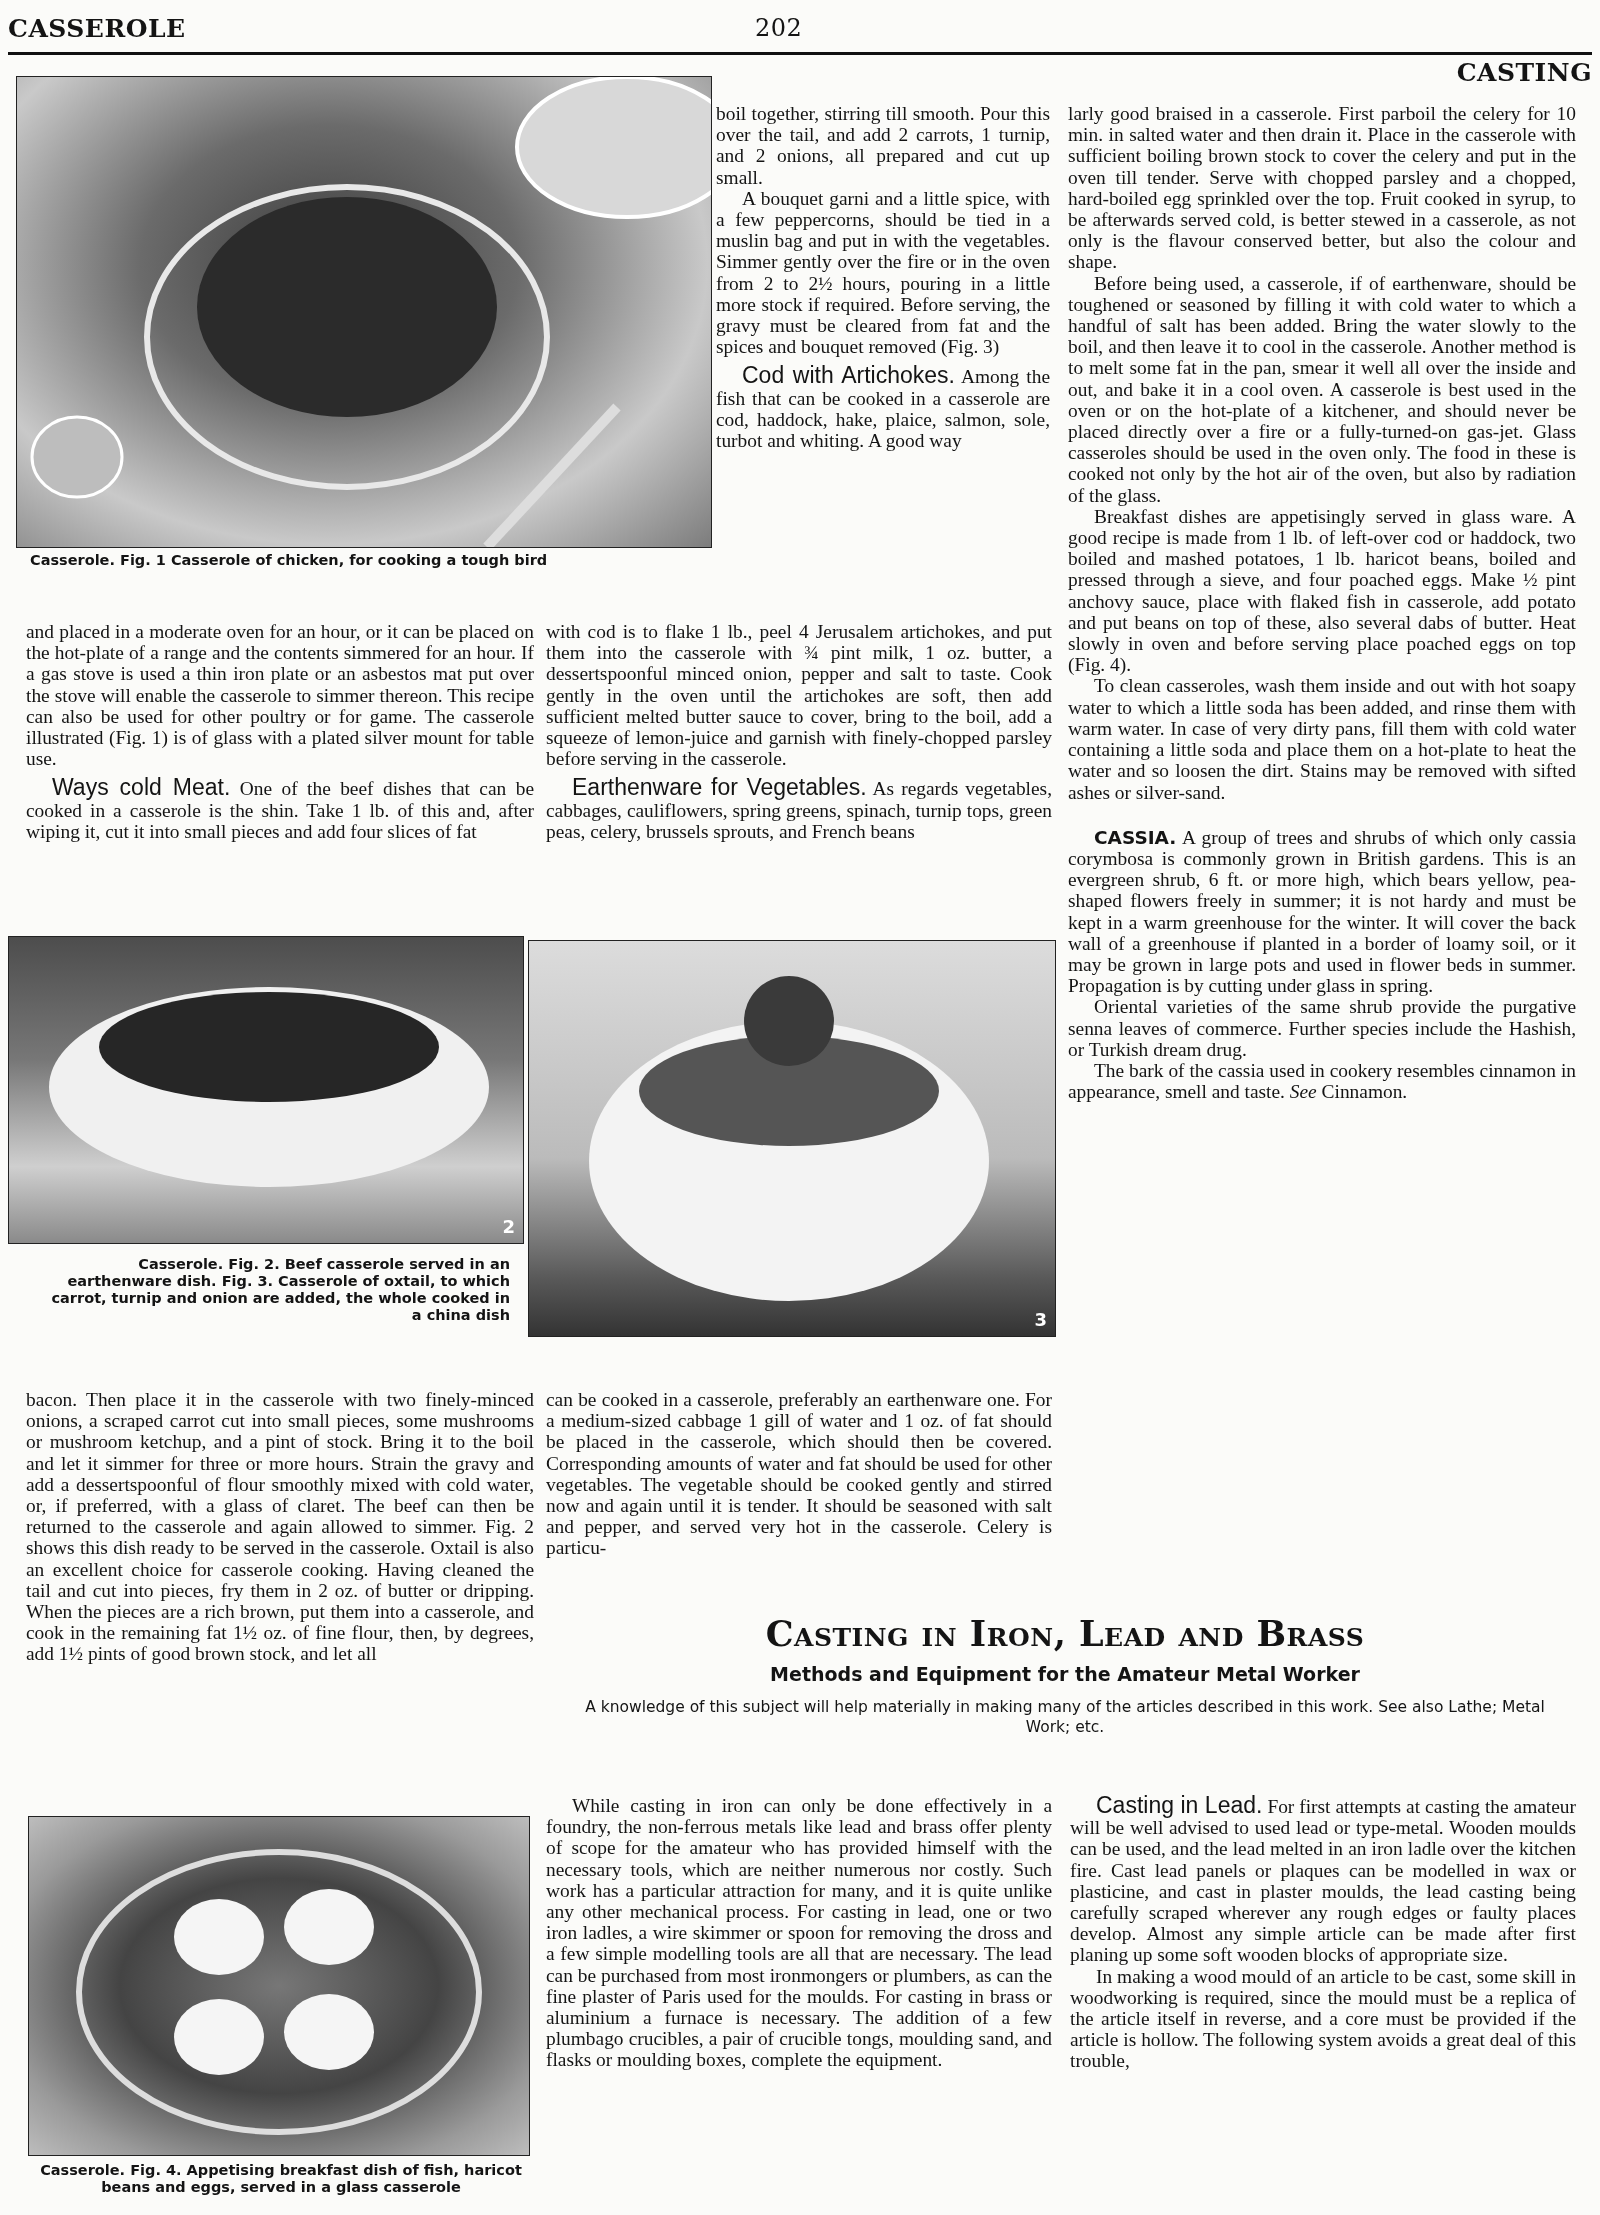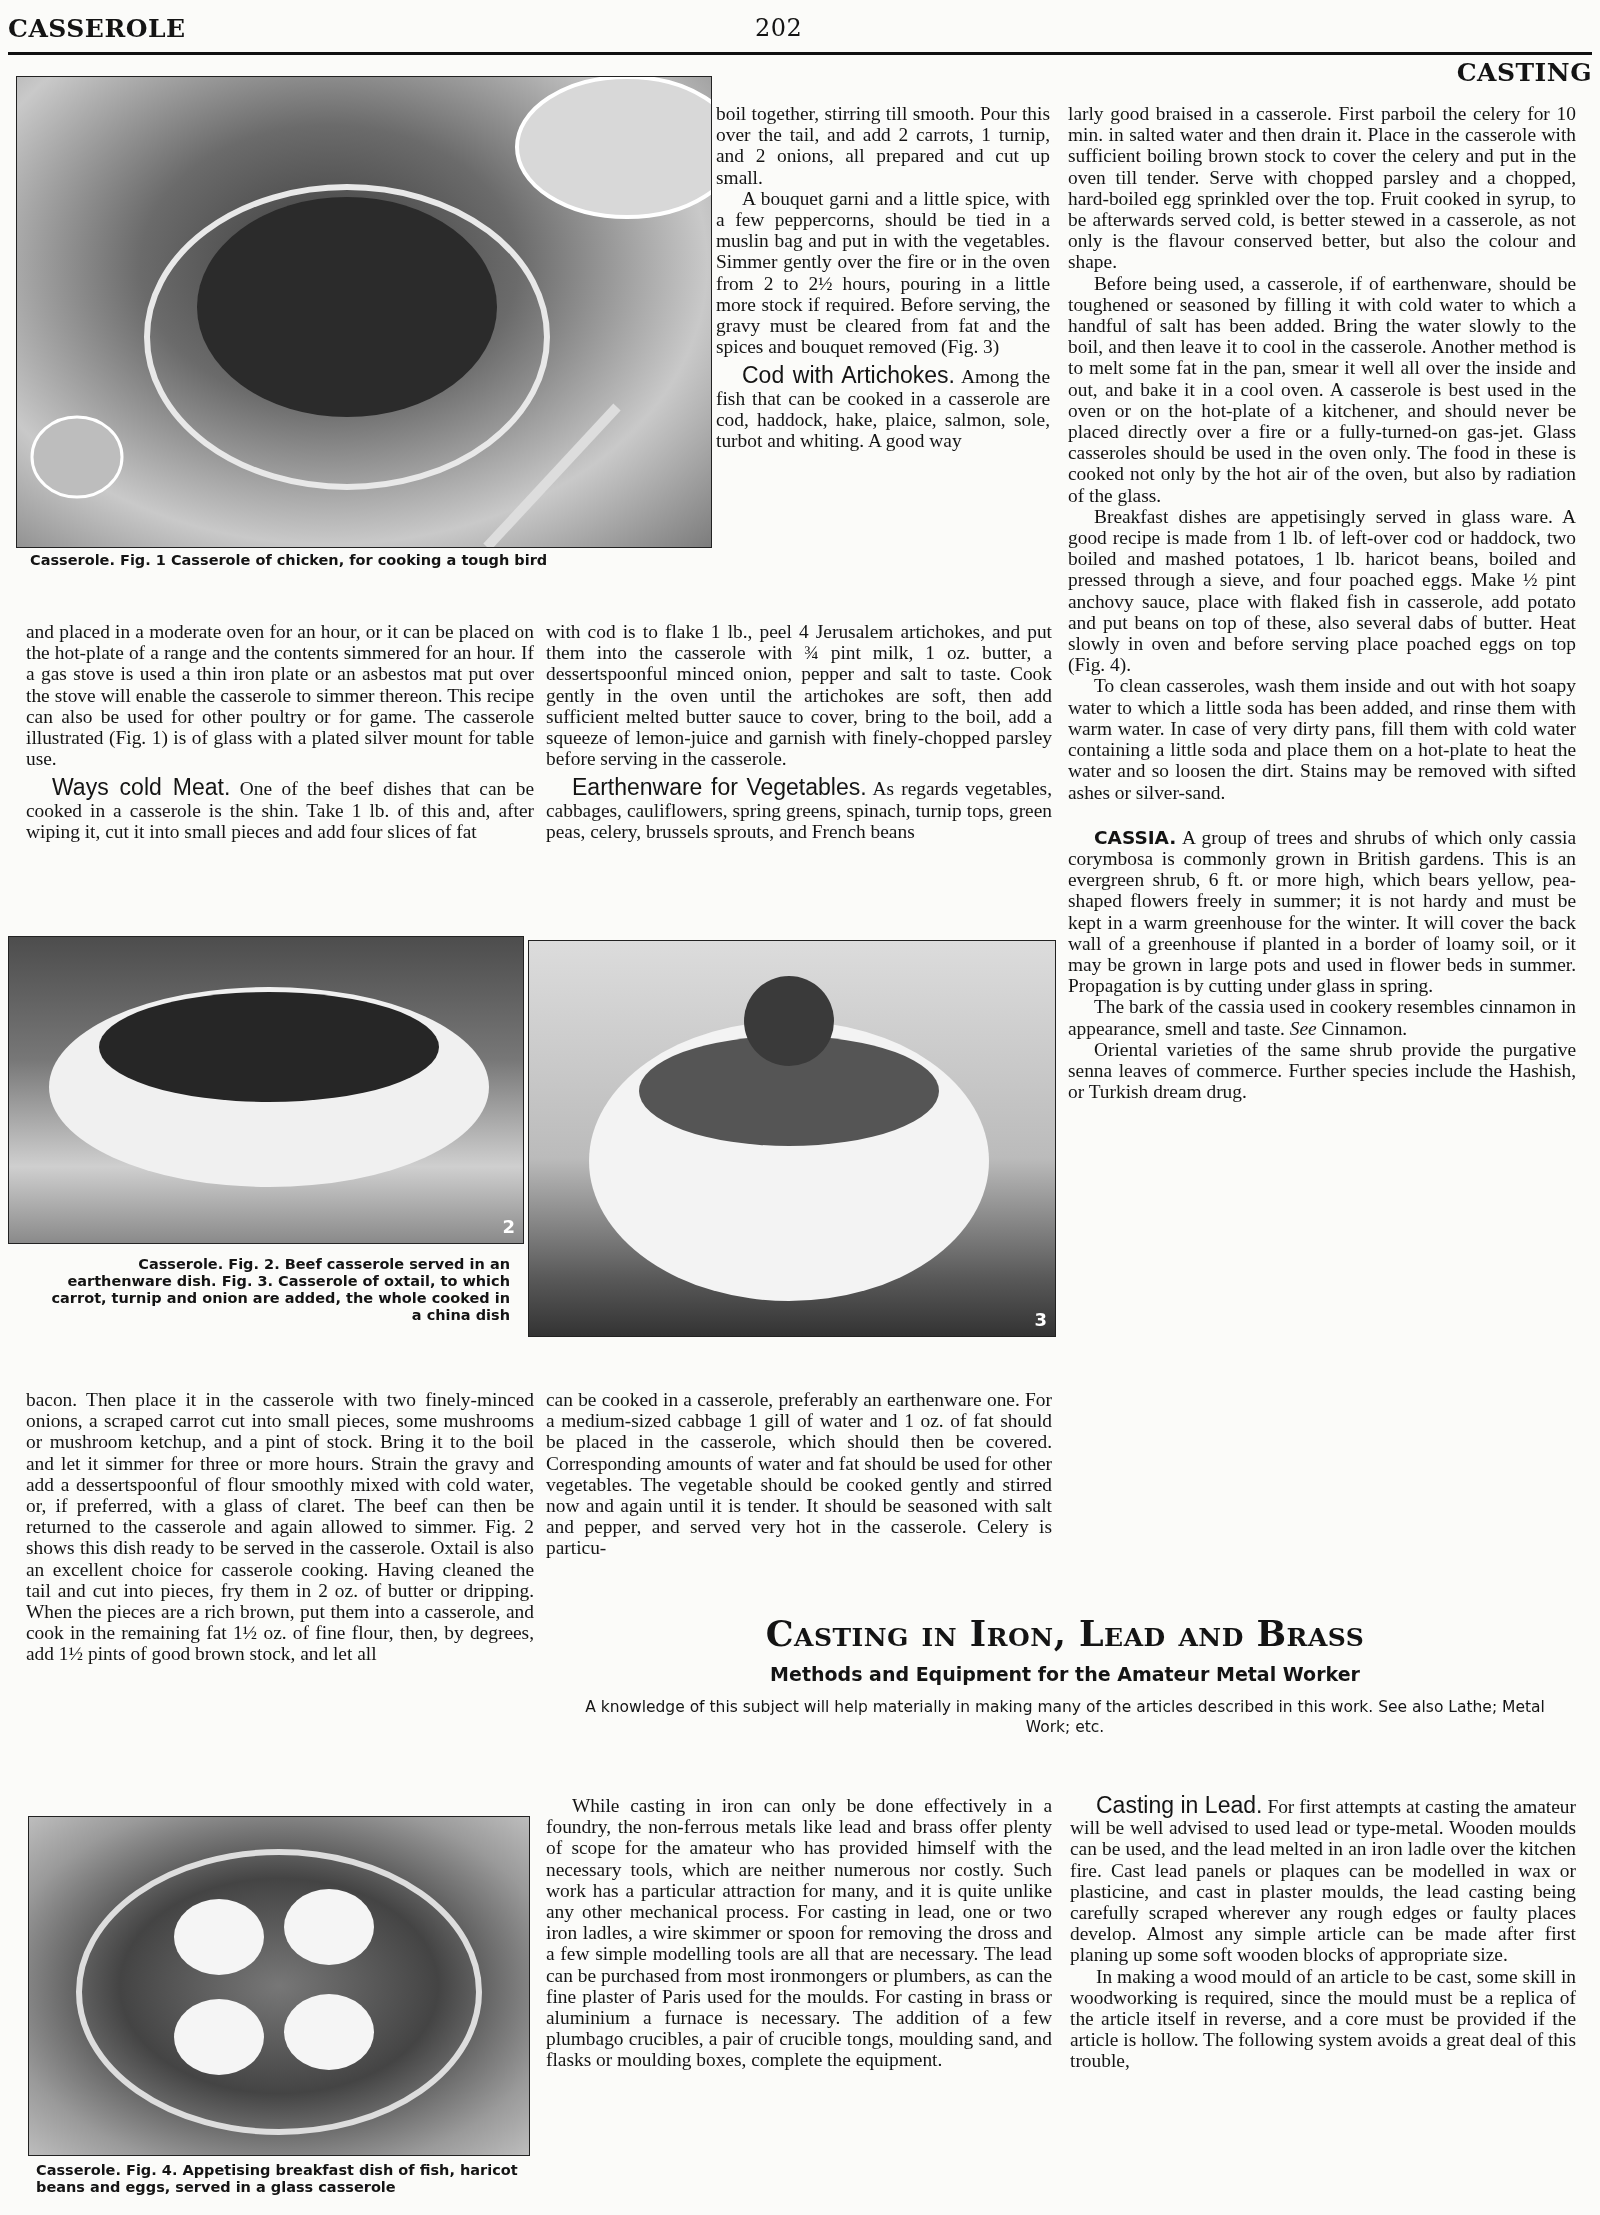--- a/index.html
+++ b/index.html
@@ -59,22 +59,22 @@
   <p class="noind">with cod is to flake 1 lb., peel 4 Jerusalem artichokes, and put them into the casserole with ¾ pint milk, 1 oz. butter, a dessertspoonful minced onion, pepper and salt to taste. Cook gently in the oven until the artichokes are soft, then add sufficient melted butter sauce to cover, bring to the boil, add a squeeze of lemon-juice and garnish with finely-chopped parsley before serving in the casserole.</p>
   <p class="sp"><span class="sh">Earthenware for Vegetables.</span><span> As regards vegetables, cabbages, cauliflowers, spring greens, spinach, turnip tops, green peas, celery, brussels sprouts, and French beans</span></p>
 </div>
 
 <div class="col" style="left:1068px; top:66px; width:508px;">
   <p class="noind">larly good braised in a casserole. First parboil the celery for 10 min. in salted water and then drain it. Place in the casserole with sufficient boiling brown stock to cover the celery and put in the oven till tender. Serve with chopped parsley and a chopped, hard-boiled egg sprinkled over the top. Fruit cooked in syrup, to be afterwards served cold, is better stewed in a casserole, as not only is the flavour conserved better, but also the colour and shape.</p>
   <p>Before being used, a casserole, if of earthenware, should be toughened or seasoned by filling it with cold water to which a handful of salt has been added. Bring the water slowly to the boil, and then leave it to cool in the casserole. Another method is to melt some fat in the pan, smear it well all over the inside and out, and bake it in a cool oven. A casserole is best used in the oven or on the hot-plate of a kitchener, and should never be placed directly over a fire or a fully-turned-on gas-jet. Glass casseroles should be used in the oven only. The food in these is cooked not only by the hot air of the oven, but also by radiation of the glass.</p>
   <p>Breakfast dishes are appetisingly served in glass ware. A good recipe is made from 1 lb. of left-over cod or haddock, two boiled and mashed potatoes, 1 lb. haricot beans, boiled and pressed through a sieve, and four poached eggs. Make ½ pint anchovy sauce, place with flaked fish in casserole, add potato and put beans on top of these, also several dabs of butter. Heat slowly in oven and before serving place poached eggs on top (Fig. 4).</p>
   <p>To clean casseroles, wash them inside and out with hot soapy water to which a little soda has been added, and rinse them with warm water. In case of very dirty pans, fill them with cold water containing a little soda and place them on a hot-plate to heat the water and so loosen the dirt. Stains may be removed with sifted ashes or silver-sand.</p>
   <p style="margin-top:24px;"><span class="cassia">CASSIA.</span><span> A group of trees and shrubs of which only cassia corymbosa is commonly grown in British gardens. This is an evergreen shrub, 6 ft. or more high, which bears yellow, pea-shaped flowers freely in summer; it is not hardy and must be kept in a warm greenhouse for the winter. It will cover the back wall of a greenhouse if planted in a border of loamy soil, or it may be grown in large pots and used in flower beds in summer. Propagation is by cutting under glass in spring.</span></p>
+  <p>Oriental varieties of the same shrub provide the purgative senna leaves of commerce. Further species include the Hashish, or Turkish dream drug.</p>
   <p><span>The bark of the cassia used in cookery resembles cinnamon in appearance, smell and taste. </span><i>See</i><span> Cinnamon.</span></p>
-  <p>Oriental varieties of the same shrub provide the purgative senna leaves of commerce. Further species include the Hashish, or Turkish dream drug.</p>
 </div>
 
 <div class="photo" style="left:8px; top:936px; width:514px; height:306px; background:linear-gradient(#4d4d4d 0%, #777 40%, #cfcfcf 75%, #8a8a8a 100%);">
   <svg width="514" height="306">
     <ellipse cx="260" cy="150" rx="220" ry="100" fill="#f0f0f0"></ellipse>
     <ellipse cx="260" cy="110" rx="170" ry="55" fill="#262626"></ellipse>
   </svg>
   <span class="fignum">2</span>
 </div>
 <div class="cap" style="left:40px; top:1256px; width:470px;">Casserole.  Fig. 2.  Beef casserole served in an earthenware dish.   Fig. 3. Casserole of oxtail, to which carrot, turnip and onion are added, the whole cooked in a china dish</div>
@@ -102,21 +102,21 @@
 
 <div class="photo" style="left:28px; top:1816px; width:500px; height:338px; background:radial-gradient(ellipse at 50% 50%, #777 0%, #444 45%, #9a9a9a 80%, #bdbdbd 100%);">
   <svg width="500" height="338">
     <ellipse cx="250" cy="175" rx="200" ry="140" fill="none" stroke="#ddd" stroke-width="6"></ellipse>
     <ellipse cx="190" cy="120" rx="45" ry="38" fill="#f5f5f5"></ellipse>
     <ellipse cx="300" cy="110" rx="45" ry="38" fill="#f5f5f5"></ellipse>
     <ellipse cx="190" cy="220" rx="45" ry="38" fill="#f5f5f5"></ellipse>
     <ellipse cx="300" cy="215" rx="45" ry="38" fill="#f5f5f5"></ellipse>
   </svg>
 </div>
-<div class="cap" style="left:36px; top:2162px; width:490px; text-align:left;">Casserole.  Fig. 4.  Appetising breakfast dish of fish, haricot beans and eggs, served in a glass casserole</div>
+<div class="cap" style="left:36px; top:2162px; width:490px; text-align:center;">Casserole.  Fig. 4.  Appetising breakfast dish of fish, haricot beans and eggs, served in a glass casserole</div>
 
 <div class="col" style="left:546px; top:1758px; width:506px;">
   <p>While casting in iron can only be done effectively in a foundry, the non-ferrous metals like lead and brass offer plenty of scope for the amateur who has provided himself with the necessary tools, which are neither numerous nor costly. Such work has a particular attraction for many, and it is quite unlike any other mechanical process. For casting in lead, one or two iron ladles, a wire skimmer or spoon for removing the dross and a few simple modelling tools are all that are necessary. The lead can be purchased from most ironmongers or plumbers, as can the fine plaster of Paris used for the moulds. For casting in brass or aluminium a furnace is necessary. The addition of a few plumbago crucibles, a pair of crucible tongs, moulding sand, and flasks or moulding boxes, complete the equipment.</p>
 </div>
 <div class="col" style="left:1070px; top:1758px; width:506px;">
   <p><span class="sh">Casting in Lead.</span><span> For first attempts at casting the amateur will be well advised to used lead or type-metal. Wooden moulds can be used, and the lead melted in an iron ladle over the kitchen fire. Cast lead panels or plaques can be modelled in wax or plasticine, and cast in plaster moulds, the lead casting being carefully scraped wherever any rough edges or faulty places develop. Almost any simple article can be made after first planing up some soft wooden blocks of appropriate size.</span></p>
   <p>In making a wood mould of an article to be cast, some skill in woodworking is required, since the mould must be a replica of the article itself in reverse, and a core must be provided if the article is hollow. The following system avoids a great deal of this trouble,</p>
 </div>
 
 </body></html>

